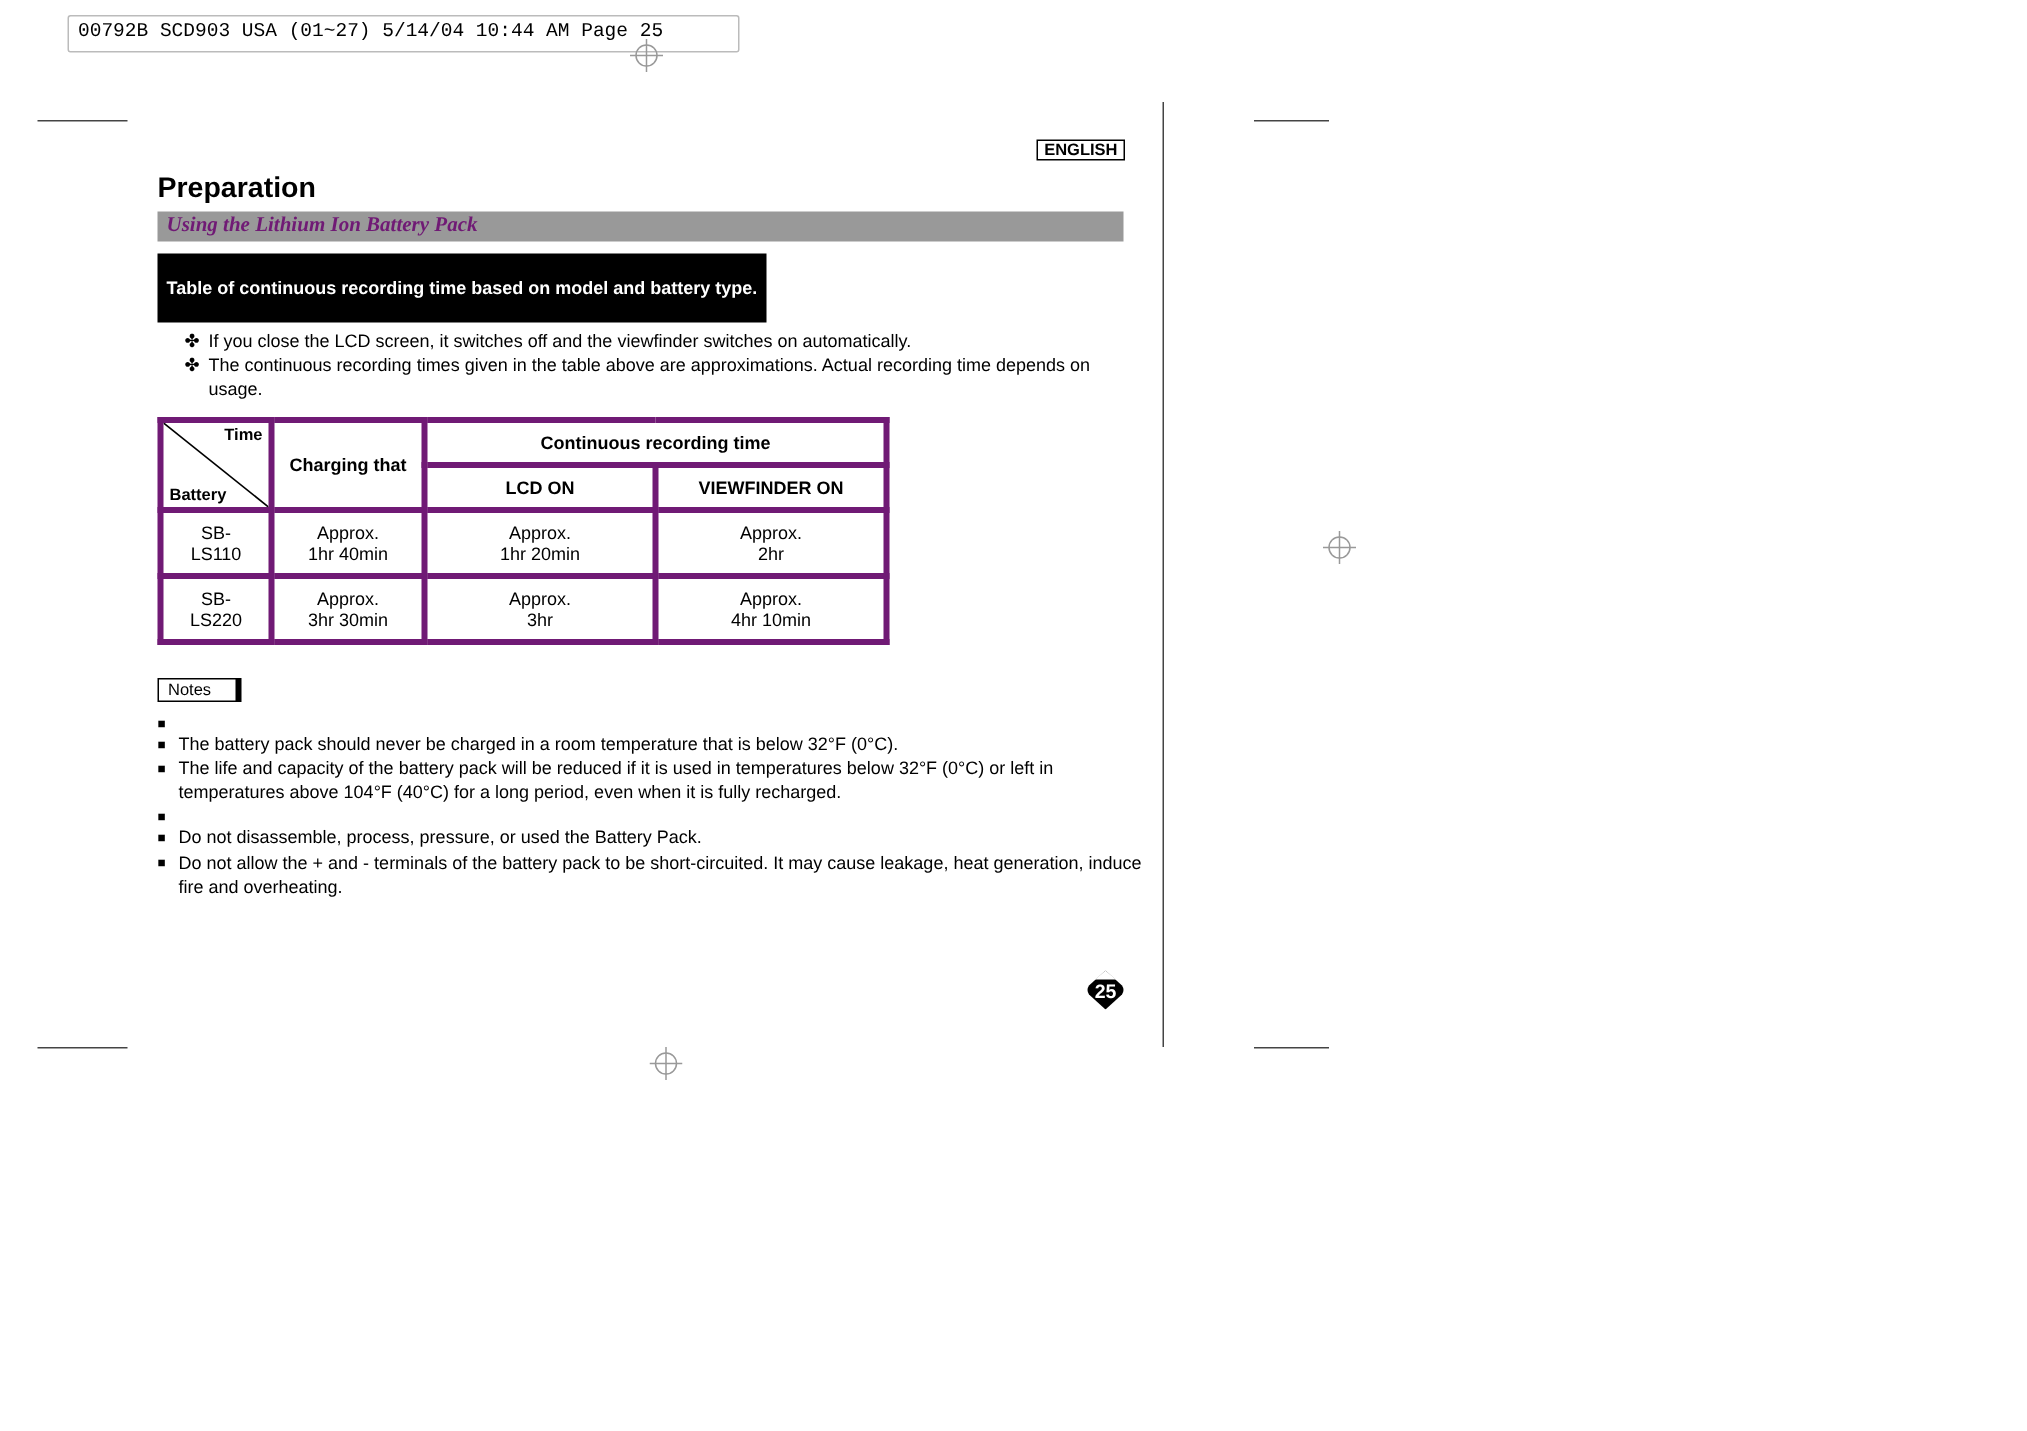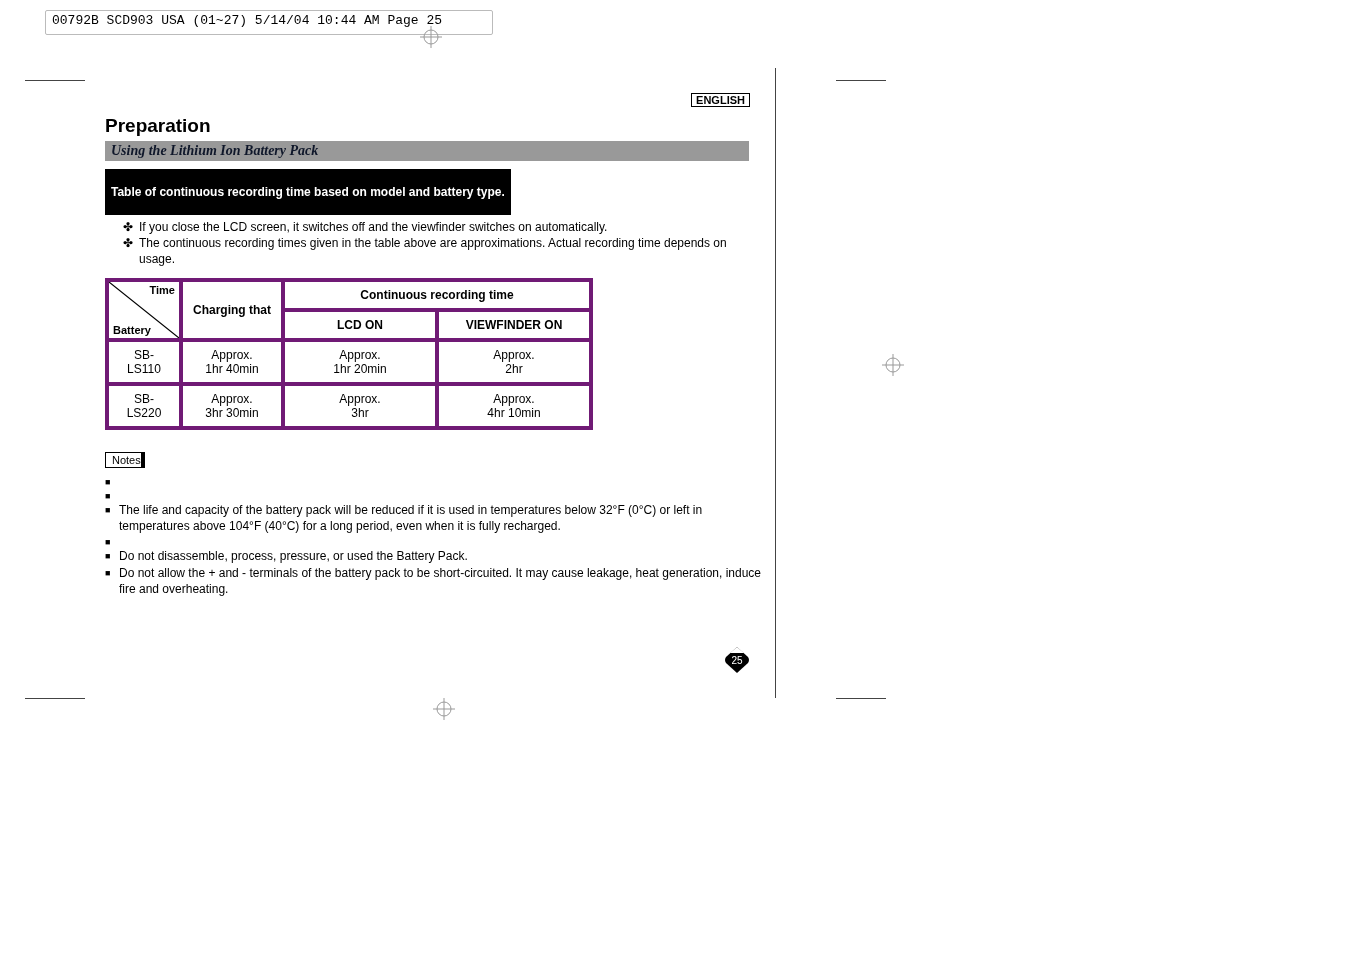--- a/index.html
+++ b/index.html
@@ -68,21 +68,21 @@
     font-family: Arial, sans-serif;
   }
   .title {
     font-size: 19px;
     font-weight: bold;
     font-family: Arial, sans-serif;
     margin-top: 20px;
   }
   .subtitle-bar {
     background: #999;
-    color: #0f172a;
+    color: #701a75;
     font-family: "Times New Roman", serif;
     font-weight: bold;
     font-style: italic;
     font-size: 14px;
     padding: 2px 6px;
     margin-top: 4px;
     width: 632px;
   }
   .table-caption-bar {
     background: #000;
@@ -120,21 +120,21 @@
   }
   .diag-cell svg { position: absolute; top:0; left:0; width:100%; height:100%; }
   .diag-top { position:absolute; top:2px; right:4px; font-size:11px; font-weight:bold; }
   .diag-bot { position:absolute; bottom:2px; left:4px; font-size:11px; font-weight:bold; }
 
   .notes-label {
     display: inline-block;
     border: 1px solid #000;
     border-right: 4px solid #000;
     font-size: 11px;
-    padding: 1px 0 1px 6px;
+    padding: 1px 16px 1px 6px;
     margin-top: 22px;
   }
   .notes-list {
     list-style: none;
     padding: 0;
     margin: 6px 0 0 0;
     font-size: 12px;
     line-height: 1.35;
   }
   .notes-list li { display:flex; }
@@ -146,22 +146,22 @@
     width: 26px;
     height: 26px;
     display:flex;
     align-items:center;
     justify-content:center;
   }
   .page-num-badge svg { position:absolute; top:0; left:0; }
   .page-num-badge span {
     position: relative;
     color: #fff;
-    font-size: 10px;
-    font-weight: normal;
+    font-size: 13px;
+    font-weight: bold;
   }
 </style>
 </head>
 <body>
 
 <div class="header-meta">00792B SCD903 USA (01~27)  5/14/04 10:44 AM  Page 25</div>
 
 <div class="crop-tl"></div>
 <div class="crop-bl"></div>
 <div class="crop-tl-v"></div>
@@ -239,20 +239,21 @@
   </tbody>
     </table>
 
   <div class="notes-label">Notes</div>
   <ul class="notes-list">
     <li>
         <span class="sq">■</span>
       </li>
     <li>
         <span class="sq">■</span>
+        <span>The battery pack should never be charged in a room temperature that is below 32°F (0°C).</span>
       </li>
     <li>
         <span class="sq">■</span>
         <span>The life and capacity of the battery pack will be reduced if it is used in temperatures below 32°F (0°C) or left in temperatures above 104°F (40°C) for a long period, even when it is fully recharged.</span>
       </li>
     <li>
         <span class="sq">■</span>
       </li>
     <li>
         <span class="sq">■</span>

